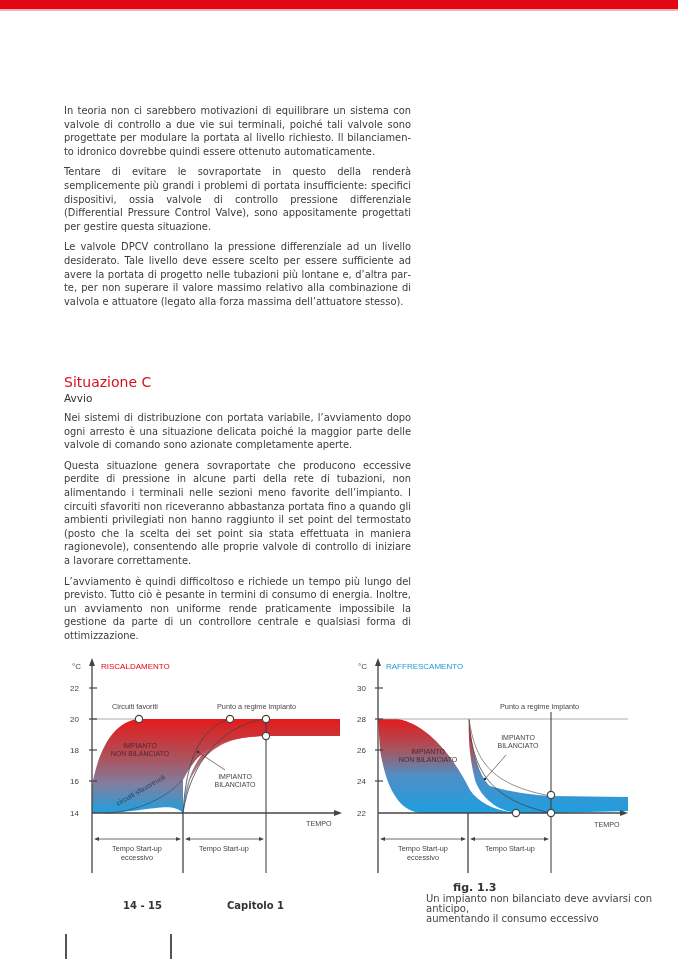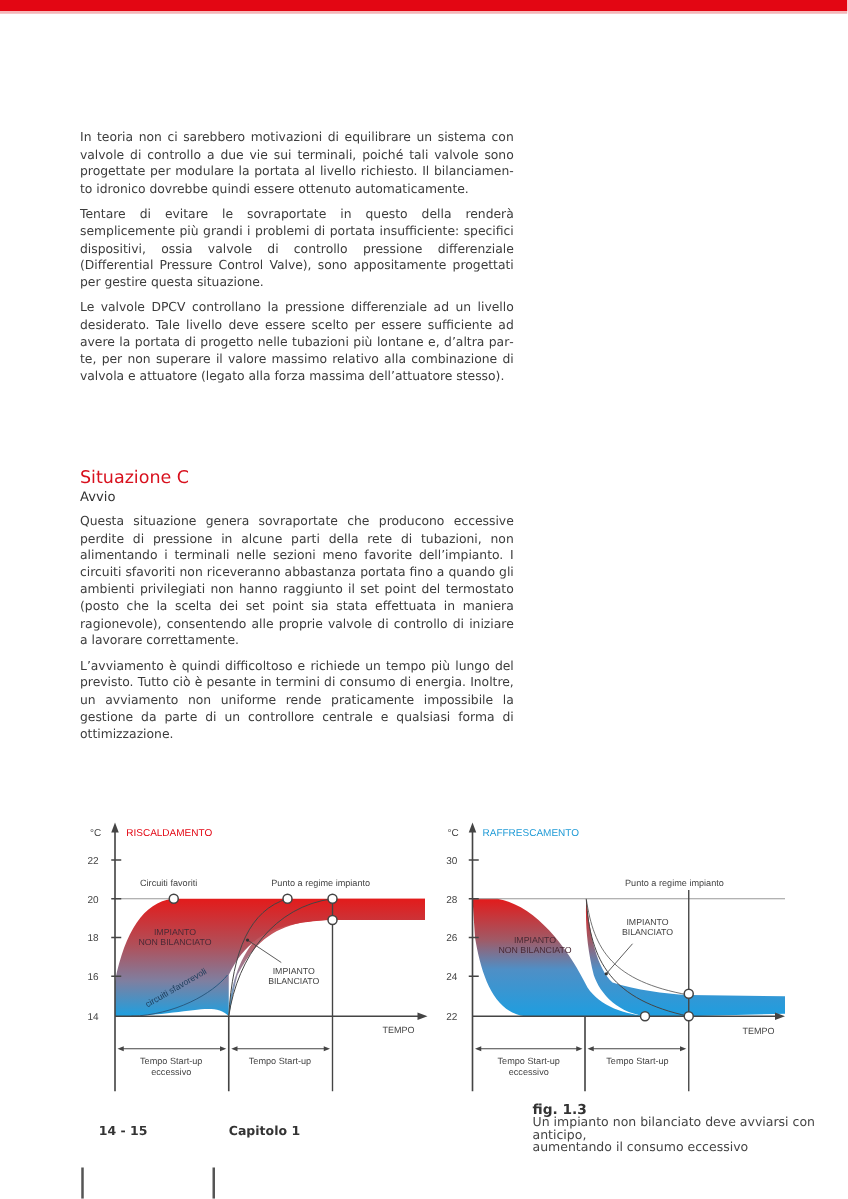--- a/index.html
+++ b/index.html
@@ -7,41 +7,42 @@
          font-family:"DejaVu Sans", sans-serif; color:#3a3a3a; }
   .topbar { position:absolute; left:0; top:0; width:678px; height:9px; background:#e30613; }
   .topbar-shadow { position:absolute; left:0; top:9px; width:678px; height:2px; background:#f4b5b8; }
   .text-col { position:absolute; left:64px; top:104px; width:347px; }
   p.body { margin:0 0 7px 0; font-size:9.9px; line-height:13.6px; text-align:justify; hyphens:manual; color:#3c3c3c; }
   .section-title { position:absolute; left:64px; top:374px; font-size:14px; color:#d8101d; }
   .subsection { position:absolute; left:64px; top:392px; font-size:10.5px; font-weight:normal; color:#333; }
   .text-col2 { position:absolute; left:64px; top:411px; width:347px; }
   svg.chart { position:absolute; left:0; top:650px; }
   .caption { position:absolute; left:426px; top:881px; width:240px; }
-  .cap-title { font-size:11px; font-weight:bold; color:#333; line-height:13px; }
+  .cap-title { font-size:11px; font-weight:bold; color:#333; line-height:13px;margin-left:27px; }
   .cap-text { font-size:10px; color:#444; line-height:10px; }
   .footer-bar { position:absolute; top:934px; width:1.5px; height:25px; background:#555; }
-  .footer-text { position:absolute; top:900px; font-size:10px; font-weight:bold; color:#333; }
+  .footer-text { position:absolute; top:900px; font-size:10px; font-weight:bold; color:#333;margin-left:44px; }
 </style>
 </head>
 <body>
 
 <div class="topbar"></div>
 <div class="topbar-shadow"></div>
 
 <div class="text-col">
   <p class="body">In teoria non ci sarebbero motivazioni di equilibrare un sistema con valvole di controllo a due vie sui terminali, poiché tali valvole sono progettate per modulare la portata al livello richiesto. Il bilanciamen­to idronico dovrebbe quindi essere ottenuto automaticamente.</p>
   <p class="body">Tentare di evitare le sovraportate in questo della renderà semplicemente più grandi i problemi di portata insufficiente: spe­cifici dispositivi, ossia valvole di controllo pressione differenziale (Differential Pressure Control Valve), sono appositamente progettati per gestire questa situazione.</p>
   <p class="body">Le valvole DPCV controllano la pressione differenziale ad un livello desiderato. Tale livello deve essere scelto per essere sufficiente ad avere la portata di progetto nelle tubazioni più lontane e, d’altra par­te, per non superare il valore massimo relativo alla combinazione di valvola e attuatore (legato alla forza massima dell’attuatore stesso).</p>
 </div>
 
 <div class="section-title">Situazione C</div>
 <div class="subsection">Avvio</div>
 
 <div class="text-col2">
+  <p class="body">Nei sistemi di distribuzione con portata variabile, l’avviamento dopo ogni arresto è una situazione delicata poiché la maggior parte delle valvole di comando sono azionate completamente aperte.</p>
   <p class="body">Questa situazione genera sovraportate che producono eccessive perdite di pressione in alcune parti della rete di tubazioni, non alimentando i terminali nelle sezioni meno favorite dell’impianto. I circuiti sfavoriti non riceveranno abbastanza portata fino a quan­do gli ambienti privilegiati non hanno raggiunto il set point del termostato (posto che la scelta dei set point sia stata effettuata in maniera ragionevole), consentendo alle proprie valvole di controllo di iniziare a lavorare correttamente.</p>
   <p class="body">L’avviamento è quindi difficoltoso e richiede un tempo più lungo del previsto. Tutto ciò è pesante in termini di consumo di energia. Inoltre, un avviamento non uniforme rende praticamente impos­sibile la gestione da parte di un controllore centrale e qualsiasi forma di ottimizzazione.</p>
 </div>
 
 <svg class="chart" width="678" height="230" viewBox="0 650 678 230" font-family="Liberation Sans, sans-serif">
   <defs>
     <linearGradient id="heatGrad" x1="0" y1="0" x2="0" y2="1">
       <stop offset="0%" stop-color="#e31b1b"></stop>
       <stop offset="40%" stop-color="#b0505a"></stop>
       <stop offset="70%" stop-color="#7f7fa0"></stop>

